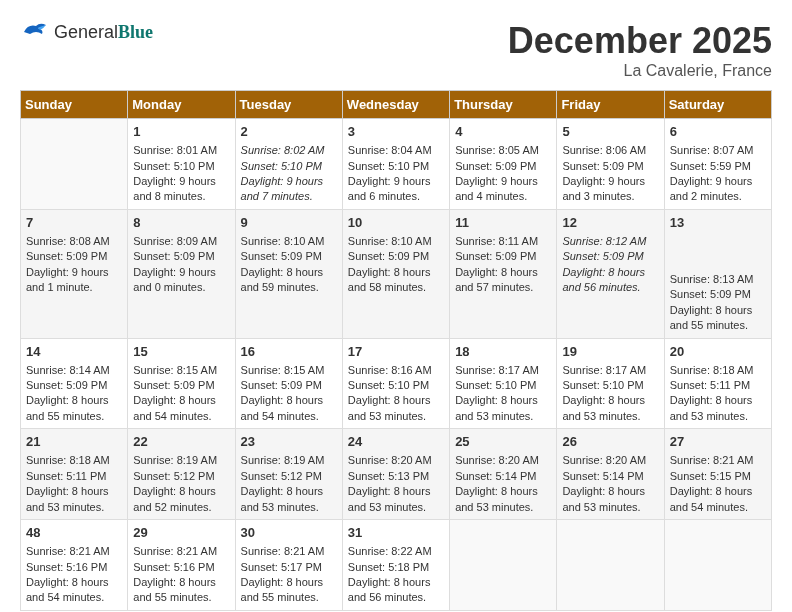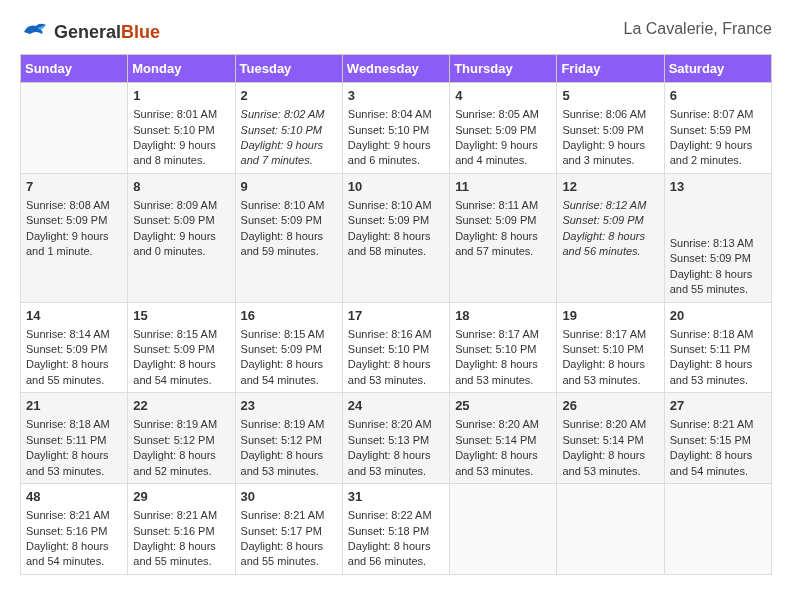--- a/index.html
+++ b/index.html
@@ -36,21 +36,21 @@
     .location-title {
       font-size: 16px;
       color: #555;
     }
     .calendar {
       width: 100%;
       border-collapse: collapse;
       font-size: 11px;
     }
     .calendar th {
-      background-color: #8b5cf6;
+      background-color: #a16207;
       color: #fff;
       padding: 6px 4px;
       text-align: left;
       font-size: 13px;
       font-weight: bold;
       border: 1px solid #ccc;
     }
     .calendar td {
       vertical-align: top;
       padding: 4px 5px;
@@ -84,25 +84,26 @@
 <body>
 
 <div class="header-area">
   <div class="logo">
     <svg class="logo-bird" viewBox="0 0 30 24" fill="none" xmlns="http://www.w3.org/2000/svg">
       <path d="M4 12 Q8 4 16 6 Q20 2 26 5 Q22 8 18 8 Q24 10 22 14 Q16 10 10 14 Z" fill="#1565c0"></path>
       <path d="M18 8 Q22 6 26 5 Q23 9 20 10 Z" fill="#42a5f5"></path>
     </svg>
     <div>
       <div>
-        <span style="font-size:18px;font-weight:bold;color:#333;">General</span><span style="font-size:18px;font-weight:bold;color:#c2410c;">Blue</span>
+        <span style="font-size:18px;font-weight:normal;color:#333;">General</span><span style="font-size:18px;font-weight:bold;color:#0f766e;font-family:Liberation Serif, serif;">Blue</span>
       </div>
     </div>
   </div>
   <div class="title-area">
+    <div class="month-title">December 2025</div>
     <div class="location-title">La Cavalerie, France</div>
   </div>
 </div>
 
 <table class="calendar">
   <thead>
     <tr>
     <th>Sunday</th>
         <th>Monday</th>
         <th>Tuesday</th>

